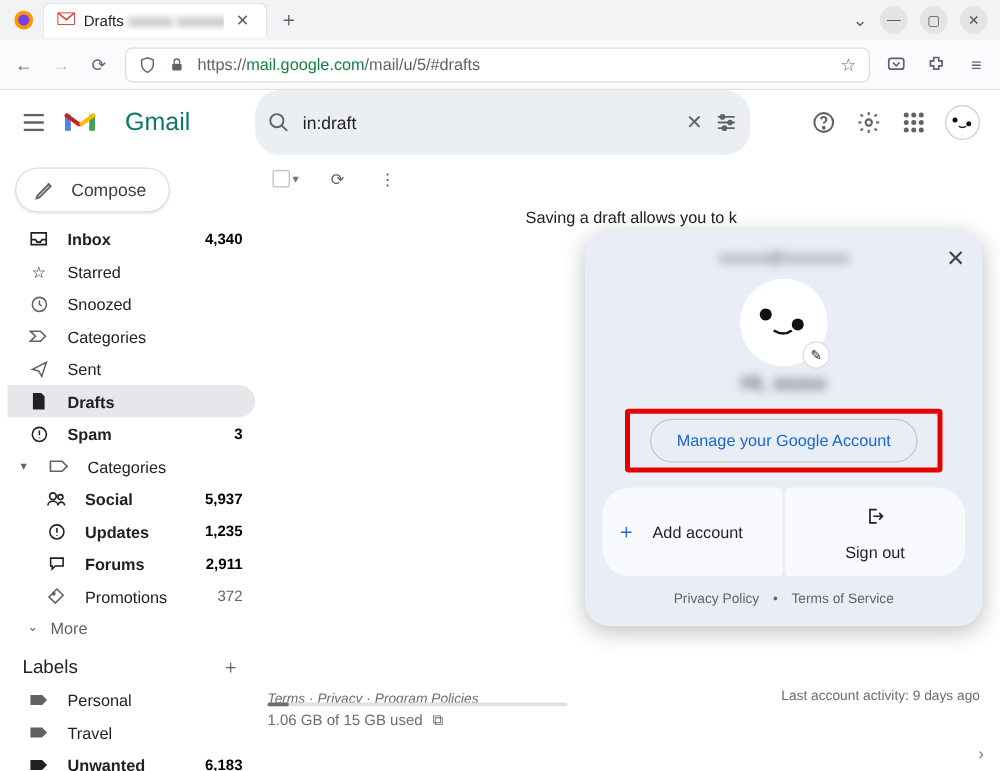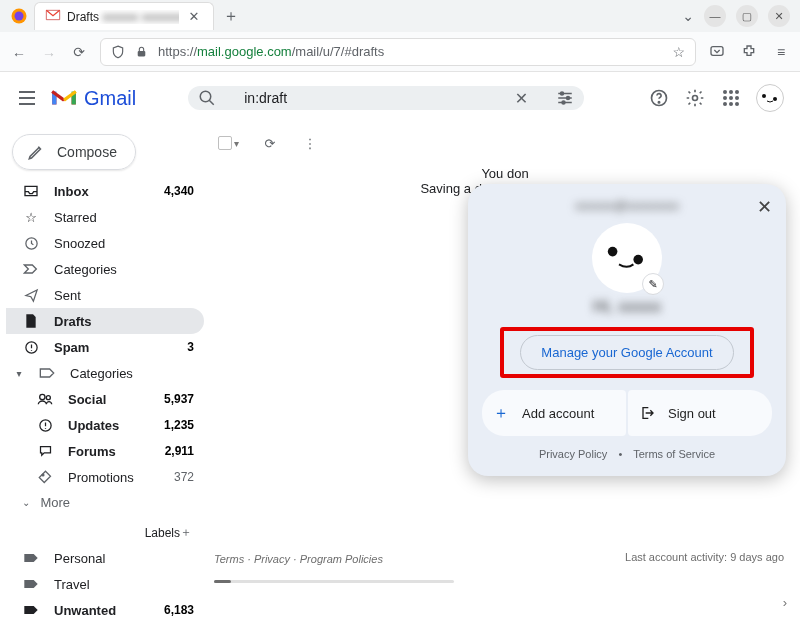--- a/index.html
+++ b/index.html
@@ -22,42 +22,42 @@
   .nav-icon.disabled { opacity:.35; cursor:default;}
   .url-box { flex:1; display:flex; align-items:center; gap:10px; border:1px solid #ddd; border-radius:6px; padding:3px 10px; background:#fff; height:28px;}
   .url-box .url { flex:1; font-size:13px; color:#5f6368; white-space:nowrap; overflow:hidden;}
   .url-box .urlhost { color:#15803d; }
   .star-ic { color:#5f6368; font-size:14px; }
   .nav-right { display:flex; gap:14px; align-items:center; }
   
   .gmail { display:flex; flex-direction:column; height:calc(617px - 72px); background:#fff; }
   .g-top { display:flex; align-items:center; height:52px; padding:0 8px; border-bottom:0; }
   .hamburger { width:26px;height:26px; margin-left:6px; display:flex; align-items:center; justify-content:center; color:#5f6368; cursor:pointer;}
-  .logo { display:flex; align-items:center; gap:6px; margin-left:10px; font-size:20px; color:#1d4ed8; }
+  .logo { display:flex; align-items:center; gap:22px; margin-left:10px; font-size:20px; color:#0f766e; }
   .logo svg{width:28px;height:22px;}
-  .searchbar { margin-left:52px; flex:0 0 396px; height:24px; background:#eceff1; border-radius:20px; display:flex; align-items:center; padding:0 10px; gap:28px;}
+  .searchbar { margin-left:52px; flex:0 0 396px; height:52px; background:#eceff1; border-radius:20px; display:flex; align-items:center; padding:0 10px; gap:10px;}
   .searchbar .s-ic{color:#5f6368;}
   .searchbar input{flex:1; border:0; background:transparent; outline:none; font-size:14px; color:#202124;}
   .searchbar .clear-ic,.searchbar .tune-ic{color:#5f6368; cursor:pointer; font-size:16px;}
   .gtop-right{margin-left:auto; display:flex; align-items:center; gap:14px; padding-right:8px;}
   .gtop-right .ic{width:22px;height:22px;display:flex;align-items:center;justify-content:center;color:#5f6368;cursor:pointer;font-size:16px;}
   .avatar{width:28px;height:28px;border-radius:50%;background:#fff;border:1px solid #ccc;position:relative;cursor:pointer; display:flex;align-items:center;justify-content:center;}
   .avatar svg{width:20px;height:14px;}
   
   .g-body { display:flex; flex:1; overflow:hidden; }
   .sidebar { width:210px; padding:6px 6px 6px 6px; overflow:auto; }
   .compose { display:inline-flex; align-items:center; gap:12px; border:1px solid #dadce0; border-radius:18px; padding:8px 18px 8px 14px; margin:4px 0 8px 6px; font-size:14px; color:#3c4043; cursor:pointer; box-shadow:0 1px 2px rgba(0,0,0,.1);}
   .sb-item { display:flex; align-items:center; gap:14px; height:26px; padding:0 10px 0 16px; border-radius:0 14px 14px 0; font-size:13px; color:#202124; cursor:pointer;}
   .sb-item.bold{font-weight:700;}
   .sb-item.active{background:#e5e7ea; font-weight:700;}
   .sb-item .count{margin-left:auto; font-size:12px; color:#5f6368;}
   .sb-item.bold .count{color:#000000;}
   .sb-sub{padding-left:30px;}
   .sb-ic{width:18px;height:18px;display:flex;align-items:center;justify-content:center;}
-  .labels-head{display:flex;align-items:center;justify-content:flex-end; padding:10px 12px 4px 12px; font-size:12px; color:#202124;}
+  .labels-head{display:flex;align-items:center;justify-content:space-between; padding:10px 12px 4px 12px; font-size:15px; color:#202124;}
   .labels-head .plus{color:#5f6368; cursor:pointer;}
   
   .main { flex:1; position:relative; padding:4px 0 0 0; }
   .toolbar { display:flex; align-items:center; gap:22px; padding:6px 4px 6px 8px; }
   .chk { width:14px;height:14px;border:1.5px solid #bfbfbf;border-radius:2px;}
   .cbwrap{display:flex;align-items:center;gap:2px;}
   .drop-sm{font-size:10px;color:#777;}
   .tb-ic{color:#5f6368;width:18px;height:18px;display:flex;align-items:center;justify-content:center;cursor:pointer;}
   .empty-msg{margin-top:8px; text-align:center; font-size:13px; color:#202124;}
   .empty-msg .line{display:block;}
@@ -73,21 +73,21 @@
   .pop-email{text-align:center; font-size:13px; filter:blur(4px); color:#555;}
   .pop-av{width:70px;height:70px;border-radius:50%;background:#fff;margin:10px auto 4px auto;position:relative;display:flex;align-items:center;justify-content:center;}
   .pop-av svg{width:48px;height:32px;}
   .pop-av .editb{position:absolute;right:-2px;bottom:-2px;width:22px;height:22px;border-radius:50%;background:#fff;border:1px solid #dadce0;display:flex;align-items:center;justify-content:center;font-size:11px;cursor:pointer;}
   .pop-greet{text-align:center;font-size:17px;filter:blur(4px);color:#333;margin-bottom:10px;}
   .manage{display:block;margin:0 auto; padding:9px 20px; border:1px solid #c2c8d0;border-radius:20px;background:transparent;color:#1967d2;font-size:13px;font-weight:500;cursor:pointer;}
   .highlight-box{border:4px solid #e60000; border-radius:3px; padding:4px 16px; margin:6px auto 12px auto; width:fit-content;}
   .pop-actions{display:flex; gap:2px; margin-top:4px;}
   .pop-act{flex:1; background:#f8fafd; padding:12px 8px; display:flex; align-items:center; gap:10px; font-size:13px; color:#1f1f1f; cursor:pointer;}
   .pop-act:first-child{border-radius:22px 4px 4px 22px;}
-  .pop-act:last-child{border-radius:4px 22px 22px 4px;}
+  .pop-act:last-child{border-radius:4px 22px 22px 4px;flex-direction:column;}
   .pop-act .pic{width:22px;height:22px;display:flex;align-items:center;justify-content:center;font-size:16px;color:#1967d2;}
   .pop-act:last-child .pic{color:#1f1f1f;}
   .pop-links{text-align:center;margin-top:12px;font-size:11px;color:#5f6368;}
   .pop-links span{color:#5f6368; cursor:pointer;}
   .dot{margin:0 8px;}
   .rt-footer{position:absolute;right:16px;bottom:52px;font-size:11px;color:#6d6d6d;text-align:right;margin-top:46px;}
   .rt-footer div{line-height:1.5;}
   .scrollhint{position:absolute; right:4px; bottom:4px; width:22px;height:22px;display:flex;align-items:center;justify-content:center;color:#777;}
   .mini-more{display:flex;align-items:center;gap:10px;padding-left:16px;height:24px;font-size:13px;color:#5f6368;cursor:pointer;}
   .mini-more .chev{font-size:10px;}
@@ -131,21 +131,21 @@
         <svg width="14" height="14" viewBox="0 0 24 24" fill="none" stroke="currentColor" stroke-width="2">
             <path d="M12 2l8 3v6c0 5-3.5 9-8 11-4.5-2-8-6-8-11V5l8-3z"></path>
           </svg>
       </span>
       <span style="color:#5f6368">
         <svg width="13" height="13" viewBox="0 0 24 24" fill="currentColor">
             <rect x="5" y="11" width="14" height="10" rx="2"></rect>
             <path d="M8 11V8a4 4 0 018 0v3" fill="none" stroke="currentColor" stroke-width="2"></path>
           </svg>
       </span>
-      <span class="url"><span>https://</span><span class="urlhost">mail.google.com</span><span>/mail/u/7/#drafts</span></span>
+      <span class="url"><span>https://</span><span class="urlhost">mail.google.com</span><span>/mail/u/5/#drafts</span></span>
       <span class="star-ic">☆</span>
     </div>
     <div class="nav-right">
       <span class="nav-icon">
         <svg width="16" height="16" viewBox="0 0 24 24" fill="none" stroke="#5f6368" stroke-width="2">
             <rect x="3" y="4" width="18" height="13" rx="3"></rect>
             <path d="M8 9l4 4 4-4"></path>
           </svg>
       </span>
       <span class="nav-icon">
@@ -388,35 +388,38 @@
     <div class="main">
       <div class="toolbar">
         <span class="cbwrap">
             <span class="chk"></span>
             <span class="drop-sm">▾</span>
           </span>
         <span class="tb-ic">⟳</span>
         <span class="tb-ic">⋮</span>
       </div>
       <div class="empty-msg">
-        <span class="line">You don</span>
         <span class="line">Saving a draft allows you to k</span>
       </div>
 
       <div class="footer">
         <span>Terms · Privacy · Program Policies</span>
       </div>
       <div class="rt-footer">
         <div>Last account activity: 9 days ago</div>
       </div>
       <div class="storage">
         <div style="display:flex;flex-direction:column;gap:4px">
           <div class="bar">
               <div class="fill"></div>
             </div>
+          <div style="display:flex;gap:8px;align-items:center">
+            <span>1.06 GB of 15 GB used</span>
+            <span class="open-ic">⧉</span>
+          </div>
         </div>
       </div>
 
       <div class="popover">
         <span class="pop-x">✕</span>
         <div class="pop-email">xxxxxx@xxxxxxxx</div>
         <div class="pop-av">
           <svg viewBox="0 0 60 40">
               <circle cx="12" cy="12" r="6" fill="#111"></circle>
               <circle cx="44" cy="22" r="6" fill="#111"></circle>

